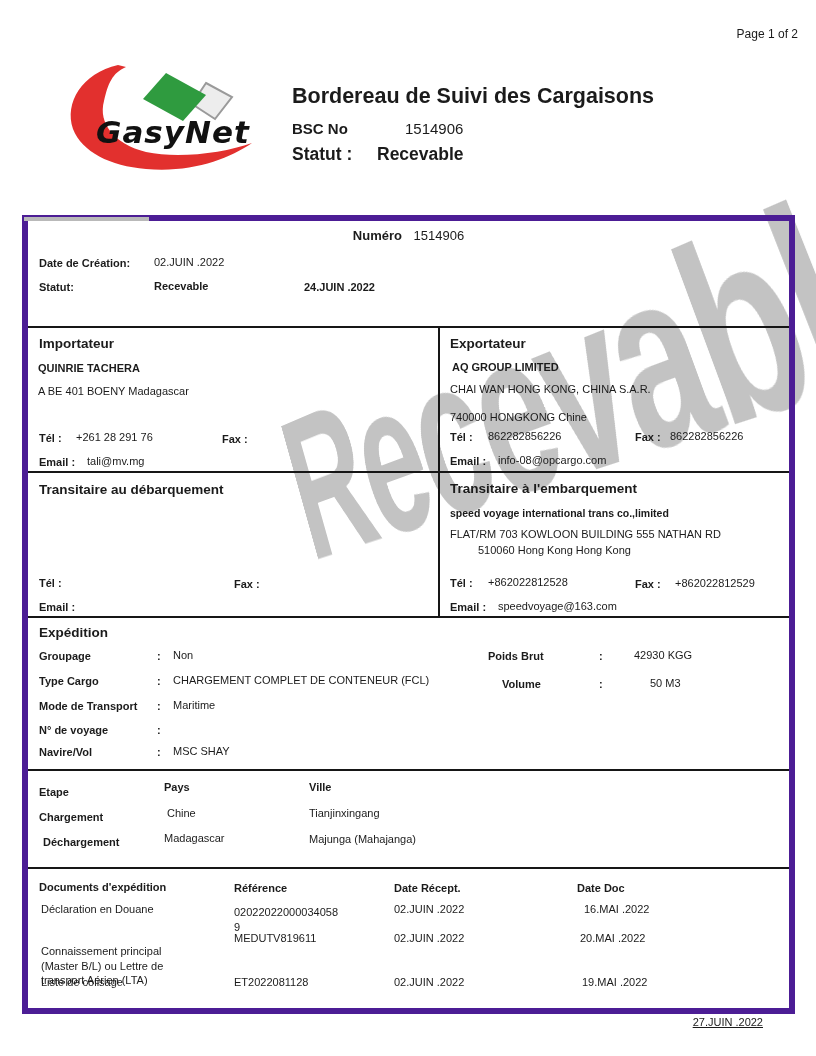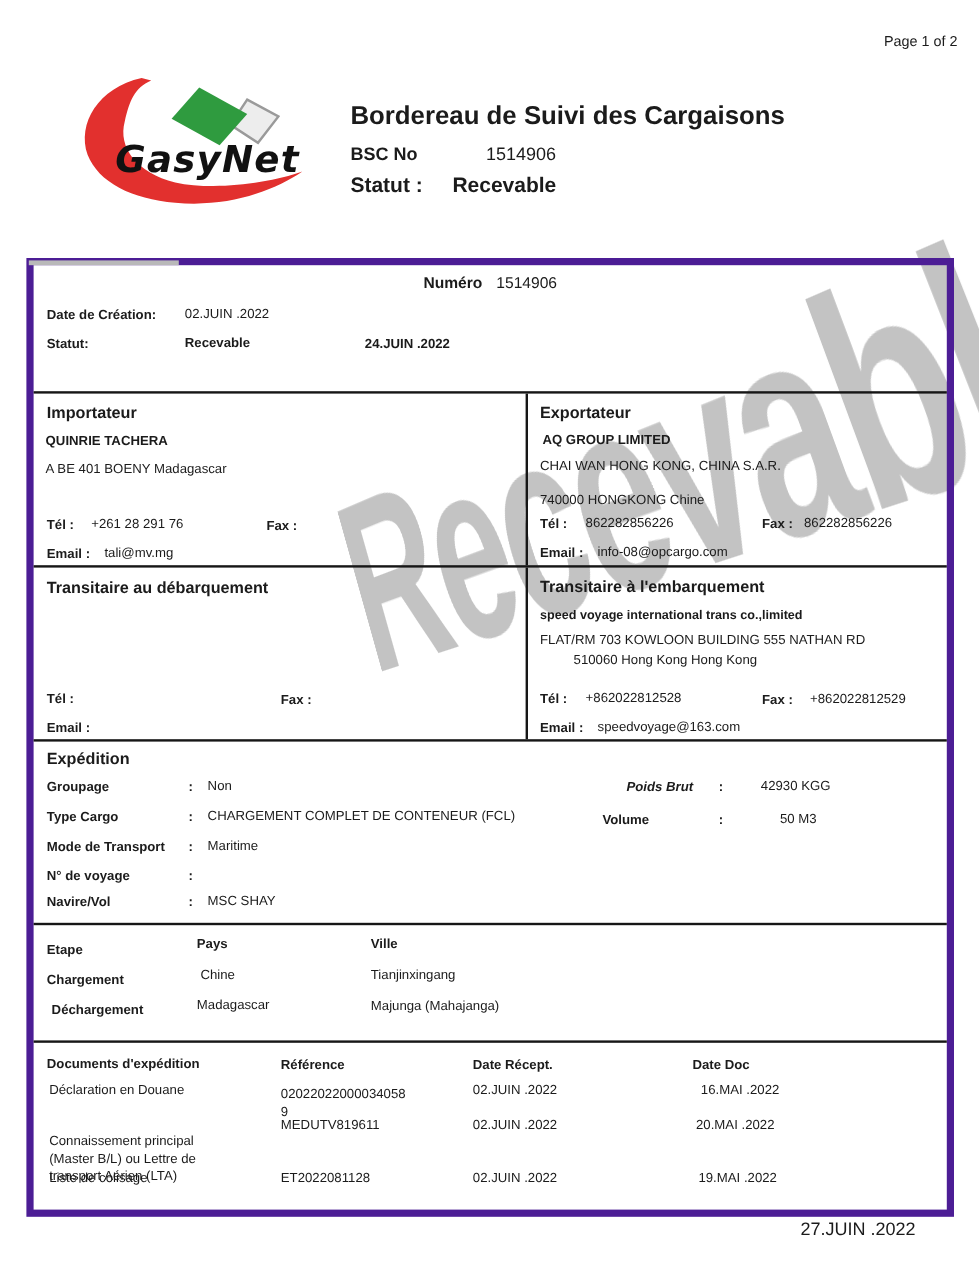--- a/index.html
+++ b/index.html
@@ -143,21 +143,21 @@
       <div class="abs t11" style="left:145px; top:81px;">Maritime</div>
 
       <div class="abs b t11" style="left:11px; top:106px;">N° de voyage</div>
       <div class="abs b t11" style="left:129px; top:106px;">:</div>
       <div class="abs t11" style="left:145px; top:105px;"></div>
 
       <div class="abs b t11" style="left:11px; top:128px;">Navire/Vol</div>
       <div class="abs b t11" style="left:129px; top:128px;">:</div>
       <div class="abs t11" style="left:145px; top:127px;">MSC SHAY</div>
 
-      <div class="abs b t11" style="left:494px; top:32px;font-style:italic;">Poids Brut</div>
+      <div class="abs b t11" style="left:460px; top:32px;">Poids Brut</div>
       <div class="abs b t11" style="left:571px; top:32px;">:</div>
       <div class="abs t11" style="left:606px; top:31px;">42930 KGG</div>
       <div class="abs b t11" style="left:474px; top:60px;">Volume</div>
       <div class="abs b t11" style="left:571px; top:60px;">:</div>
       <div class="abs t11" style="left:606px; top:59px;padding-left:16px;">50 M3</div>
     </div>
 
     <div class="box-section bt" style="height:98px;">
       <div class="abs b t11" style="left:11px; top:15px;">Etape</div>
       <div class="abs b t11" style="left:136px; top:10px;">Pays</div>
@@ -192,15 +192,15 @@
       <div class="abs t11" style="left:552px; top:63px;">20.MAI .2022</div>
 
       <div class="abs t11" style="left:13px; top:107px;">Liste de colisage</div>
       <div class="abs t11" style="left:206px; top:107px;">ET2022081128</div>
       <div class="abs t11" style="left:366px; top:107px;">02.JUIN .2022</div>
       <div class="abs t11" style="left:554px; top:107px;">19.MAI .2022</div>
     </div>
 
   </div>
 
-  <div class="fg" style="top:1016px; right:53px; font-size:15px;">27.JUIN .2022</div>
+  <div class="fg" style="top:1016px; right:53px; font-size:11px;text-decoration:underline;">27.JUIN .2022</div>
 
 </div>
 
 </body></html>

